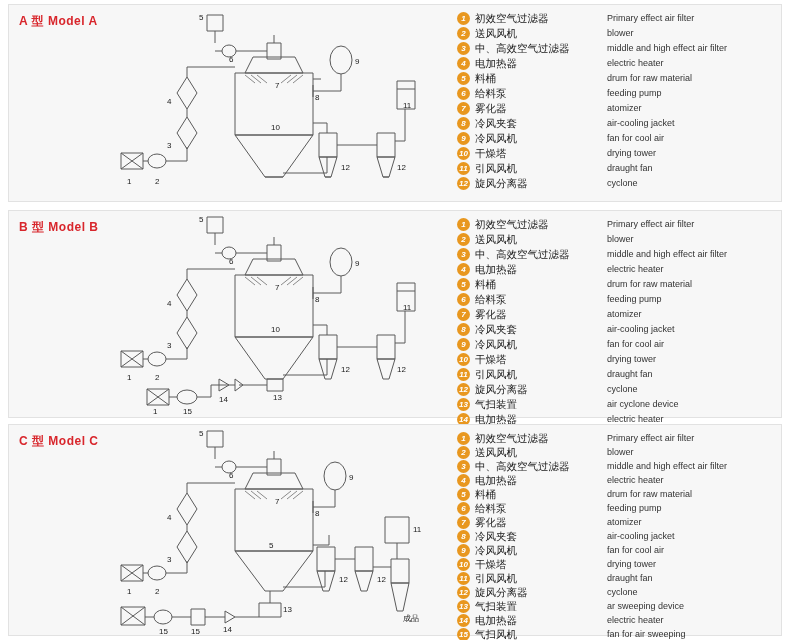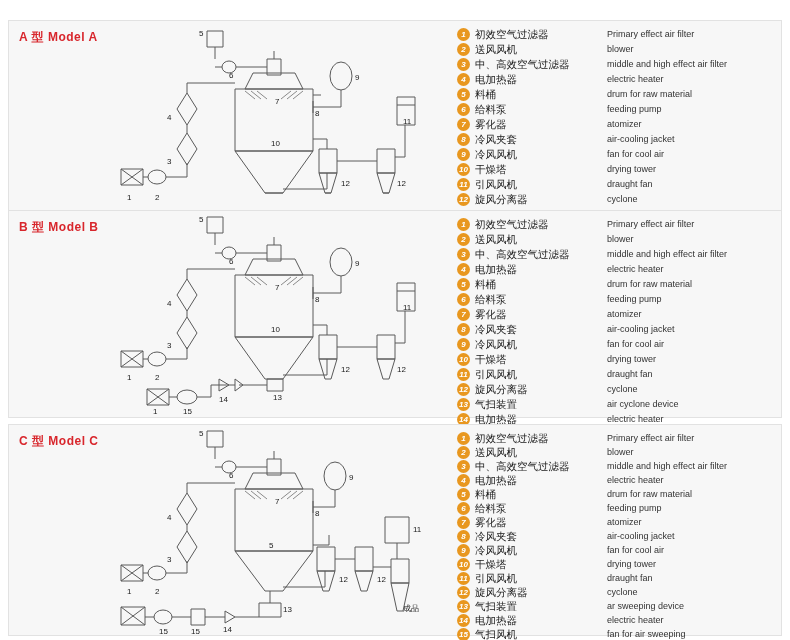--- a/index.html
+++ b/index.html
@@ -19,21 +19,21 @@
     height: 640px;
   }
   .panel {
     position: absolute;
     left: 8px;
     width: 774px;
     background: #f7f7f7;
     border: 1px solid #e2e2e2;
     box-sizing: border-box;
   }
-  #panel-a { top: 20px;   height: 198px; }
+  #panel-a { top: 4px;   height: 198px; }
   #panel-b { top: 210px; height: 208px; }
   #panel-c { top: 424px; height: 212px; }
 
   .panel-title {
     position: absolute;
     left: 10px;
     top: 8px;
     color: #d8262c;
     font-size: 12px;
     font-weight: bold;
@@ -513,21 +513,21 @@
       <span class="lbl" style="left:276px; top:84px;">8</span>
       <span class="lbl" style="left:310px; top:48px;">9</span>
       <span class="lbl" style="left:374px; top:100px;">11</span>
       <span class="lbl" style="left:300px; top:150px;">12</span>
       <span class="lbl" style="left:338px; top:150px;">12</span>
       <span class="lbl" style="left:244px; top:180px;">13</span>
       <span class="lbl" style="left:184px; top:200px;">14</span>
       <span class="lbl" style="left:152px; top:202px;">15</span>
       <span class="lbl" style="left:120px; top:202px;">15</span>
       <span class="lbl" style="left:230px; top:116px;">5</span>
-      <span class="lbl" style="left:364px; top:178px;">成品</span>
+      <span class="lbl" style="left:364px; top:188px;">成品</span>
     </div>
 
     <div class="legend" id="legend-c">
       <div class="legend-row">
           <span class="legend-num">1</span>
           <span class="legend-cn">初效空气过滤器</span>
           <span class="legend-en">Primary effect air filter</span>
         </div>
       <div class="legend-row">
           <span class="legend-num">2</span>

